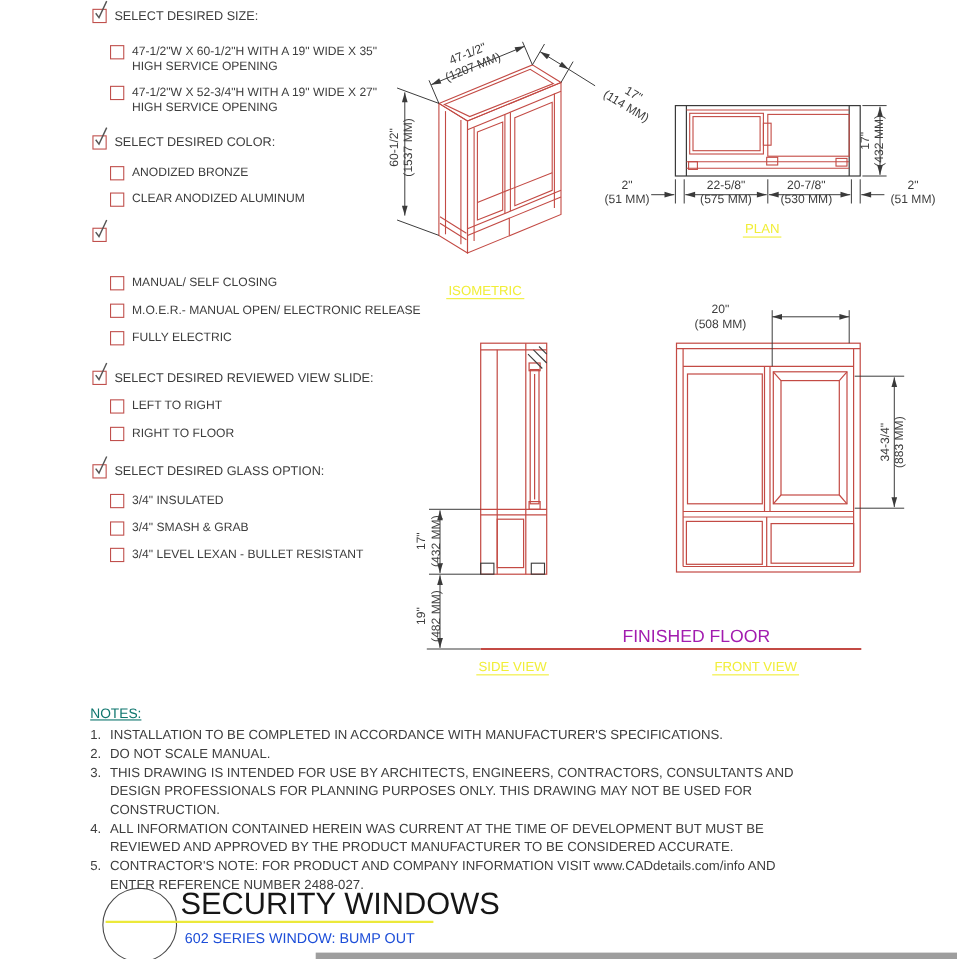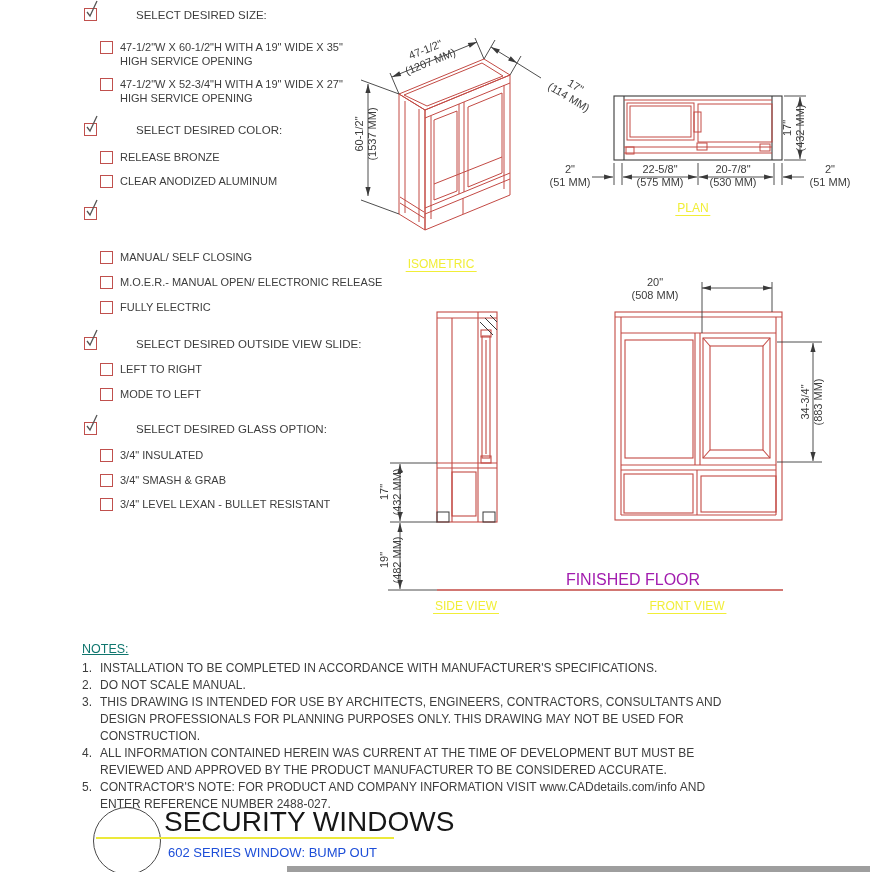--- a/index.html
+++ b/index.html
@@ -9,21 +9,21 @@
   }
   #cad{position:absolute;left:0;top:0;}
   
   .row{position:absolute;display:flex;align-items:flex-start;gap:7px;color:#3d3d3d;}
   .hd{left:84px;font-size:11.5px;}
   .op{left:100px;font-size:11px;}
   .chk{width:11px;height:11px;border:1px solid #c0504d;position:relative;flex:none;margin-top:0;}
   .chk svg{position:absolute;left:0;top:-9px;overflow:visible;}
   .lb{line-height:13px;white-space:nowrap;}
   .lb.w{white-space:normal;width:242px;line-height:13.5px;}
-  .hd .lb{line-height:14px;margin-left:32px;}
+  .hd .lb{line-height:14px;}
   
   .dim{position:absolute;font-size:11px;color:#3d3d3d;text-align:center;line-height:1.2;white-space:nowrap;}
   .dim span{display:block;}
   
   .vlabel{position:absolute;font-size:12px;color:#f1ee38;border-bottom:1.4px solid #f1ee38;
           transform:translate(-50%,0);white-space:nowrap;padding:0 2px;}
   .floor{position:absolute;font-size:16px;color:#a21caf;transform:translate(-50%,0);white-space:nowrap;}
   
   .notes{position:absolute;left:82px;top:642px;width:648px;color:#3d3d3d;}
   .notes h3{margin:0;font-size:12.5px;font-weight:normal;text-decoration:underline;color:#0f766e;}
@@ -200,21 +200,21 @@
 <div class="row hd" style="top:123px">
   <span class="chk">
       <svg width="14" height="22">
         <path d="M2,12 L5,16 L12,1" stroke="#555" stroke-width="1.3" fill="none"></path>
       </svg>
     </span>
   <span class="lb">SELECT DESIRED COLOR:</span>
 </div>
 <div class="row op" style="top:151px">
   <span class="chk"></span>
-  <span class="lb">RELEASE BRONZE</span>
+  <span class="lb">ANODIZED BRONZE</span>
 </div>
 <div class="row op" style="top:175px">
   <span class="chk"></span>
   <span class="lb">CLEAR ANODIZED ALUMINUM</span>
 </div>
 
 <div class="row hd" style="top:207px">
   <span class="chk">
       <svg width="14" height="22">
         <path d="M2,12 L5,16 L12,1" stroke="#555" stroke-width="1.3" fill="none"></path>
@@ -233,29 +233,29 @@
   <span class="chk"></span>
   <span class="lb">FULLY ELECTRIC</span>
 </div>
 
 <div class="row hd" style="top:337px">
   <span class="chk">
       <svg width="14" height="22">
         <path d="M2,12 L5,16 L12,1" stroke="#555" stroke-width="1.3" fill="none"></path>
       </svg>
     </span>
-  <span class="lb">SELECT DESIRED OUTSIDE VIEW SLIDE:</span>
+  <span class="lb">SELECT DESIRED REVIEWED VIEW SLIDE:</span>
 </div>
 <div class="row op" style="top:363px">
   <span class="chk"></span>
   <span class="lb">LEFT TO RIGHT</span>
 </div>
 <div class="row op" style="top:388px">
   <span class="chk"></span>
-  <span class="lb">MODE TO LEFT</span>
+  <span class="lb">RIGHT TO FLOOR</span>
 </div>
 
 <div class="row hd" style="top:422px">
   <span class="chk">
       <svg width="14" height="22">
         <path d="M2,12 L5,16 L12,1" stroke="#555" stroke-width="1.3" fill="none"></path>
       </svg>
     </span>
   <span class="lb">SELECT DESIRED GLASS OPTION:</span>
 </div>

